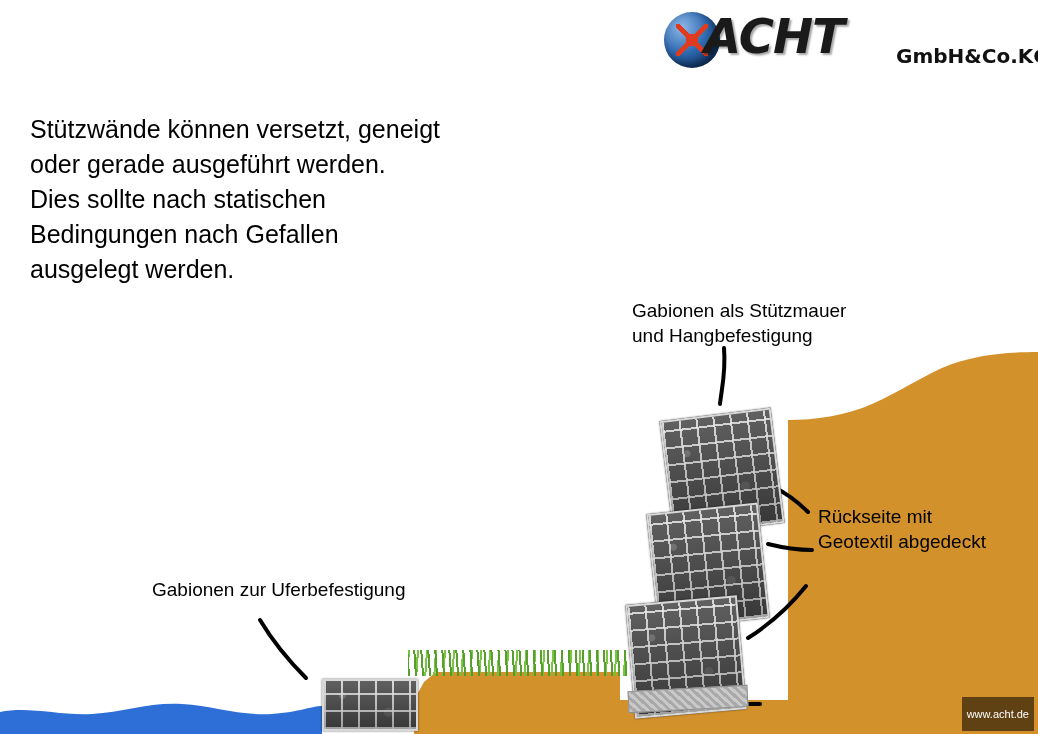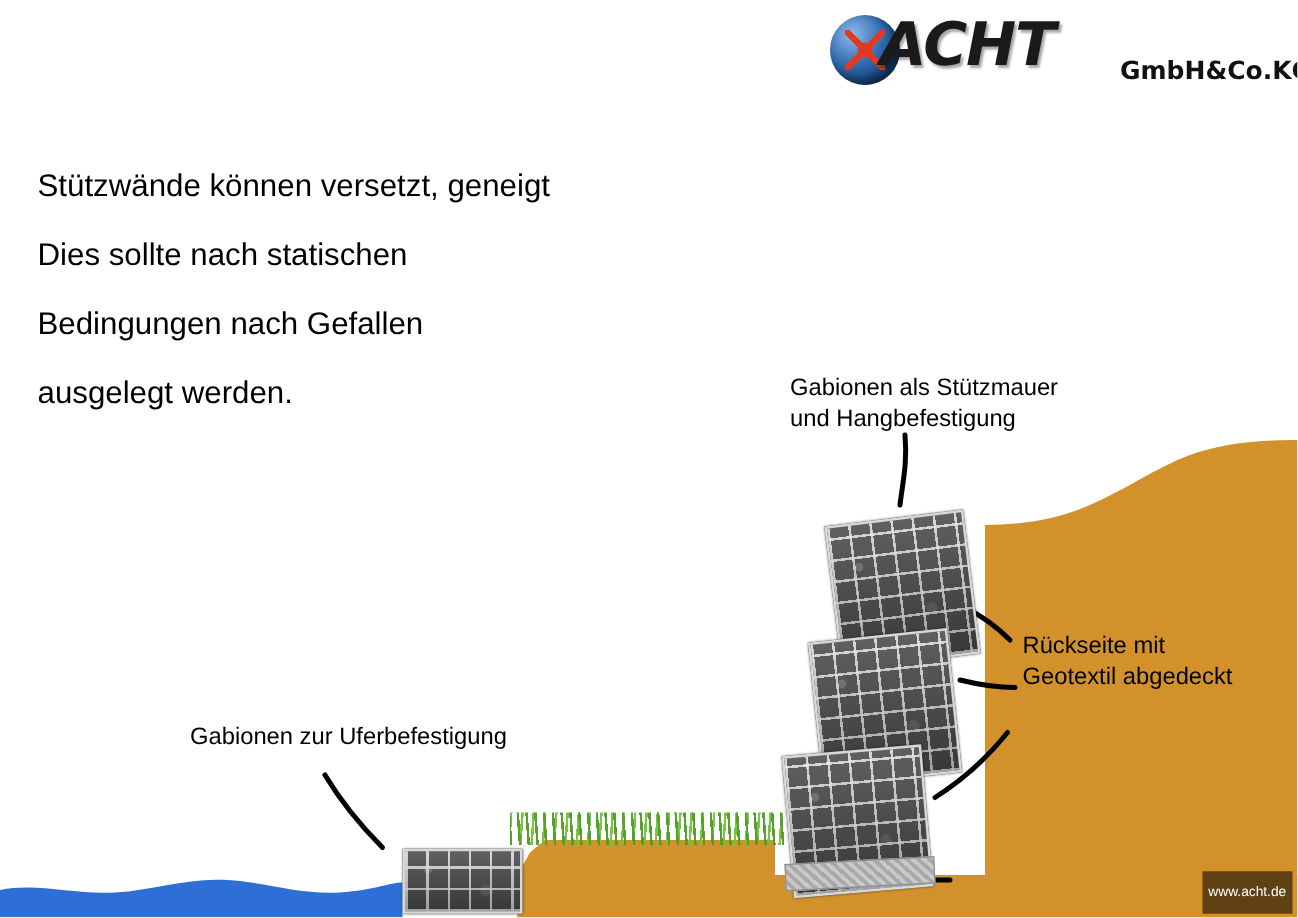--- a/index.html
+++ b/index.html
@@ -73,21 +73,21 @@
   
   .intro-text {
     position: absolute;
     left: 30px;
     top: 112px;
     width: 560px;
     font-size: 25px;
     line-height: 35px;
     color: #000;
   }
-  .intro-text div { white-space: pre; margin-top: 20px; }
+  .intro-text div { white-space: pre; }
 
   .label {
     position: absolute;
     color: #000;
     font-size: 19px;
     line-height: 25px;
     white-space: pre;
   }
   .label-stuetzmauer { left: 632px; top: 298px; }
   .label-rueckseite  { left: 818px; top: 504px; }
@@ -207,20 +207,21 @@
   <div class="gabion gab-shore"></div>
 
   <div class="logo-wrap">
     <div class="logo-globe"></div>
     <div class="logo-acht">ACHT</div>
     <div class="logo-suffix">GmbH&amp;Co.KG</div>
   </div>
 
   <div class="intro-text">
     <div>Stützwände können versetzt, geneigt</div>
+    <div>oder gerade ausgeführt werden.</div>
     <div>Dies sollte nach statischen</div>
     <div>Bedingungen nach Gefallen</div>
     <div>ausgelegt werden.</div>
   </div>
 
   <div class="label label-stuetzmauer">Gabionen als Stützmauer
 und Hangbefestigung</div>
   <div class="label label-rueckseite">Rückseite mit
 Geotextil abgedeckt</div>
   <div class="label label-uferbef">Gabionen zur Uferbefestigung</div>

